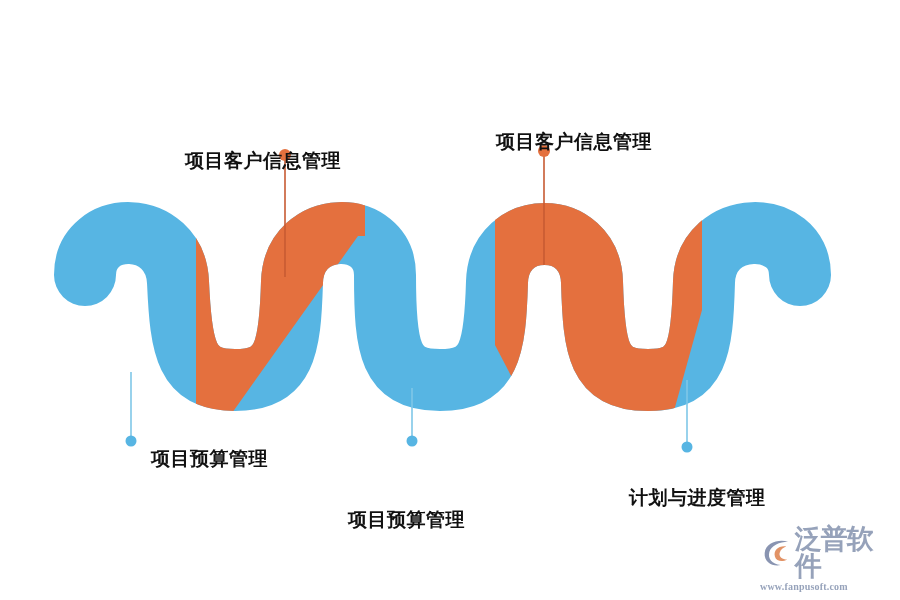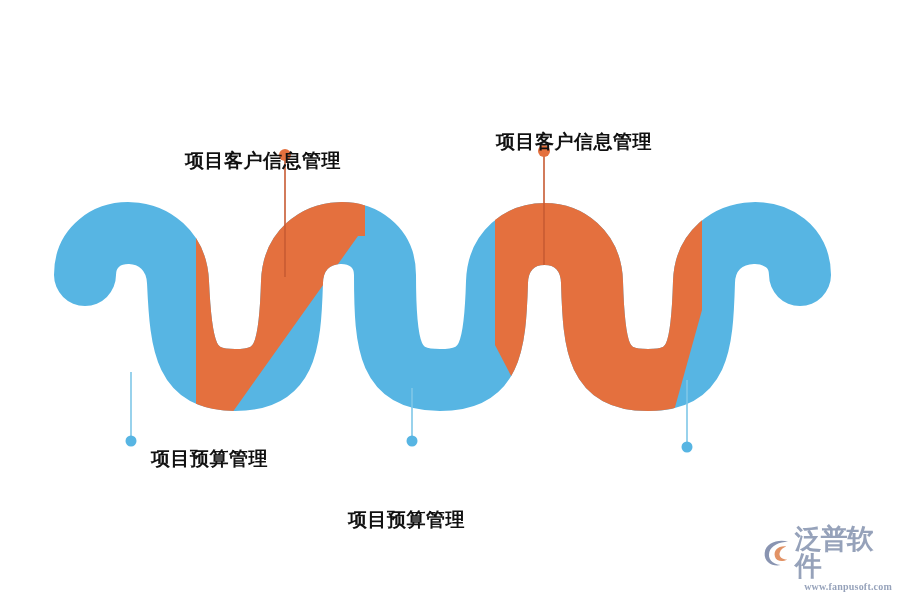--- a/index.html
+++ b/index.html
@@ -39,21 +39,21 @@
 
   
   #watermark {
     position: absolute;
     right: 8px;
     bottom: 8px;
     width: 132px;
     height: 58px;
     display: flex;
     flex-direction: column;
-    align-items: flex-end;
+    align-items: flex-start;
     justify-content: flex-end;
     opacity: 0.92;
   }
   #watermark .wm-top {
     display: flex;
     align-items: center;
     gap: 3px;
     height: 36px;
   }
   #watermark .wm-name {
@@ -143,20 +143,21 @@
   </svg>
 
   <div class="label" style="left:151px; top:425px;">项目预算管理</div>
 
   <div class="label" style="left:185px; top:127px;">项目客户信息管理</div>
 
   <div class="label" style="left:348px; top:486px;">项目预算管理</div>
 
   <div class="label" style="left:496px; top:108px;">项目客户信息管理</div>
 
+  <div class="label" style="left:629px; top:464px;">计划与进度管理</div>
 
   <div id="watermark">
     <div class="wm-top">
       <svg width="34" height="34" viewBox="0 0 34 34">
         <path d="M30 6 C20 3, 6 7, 5 18 C4 28, 14 33, 22 31 C13 30, 8 24, 10 17 C12 10, 21 6, 30 6 Z" fill="#7f8cab"></path>
         <path d="M28 11 C20 10, 14 15, 16 22 C17.5 27, 24 28, 29 25 C24 25, 20 22, 21 18 C22 14, 25 12, 28 11 Z" fill="#e08a5a"></path>
       </svg>
       <span class="wm-name">泛普软件</span>
     </div>
     <div class="wm-url">www.fanpusoft.com</div>

